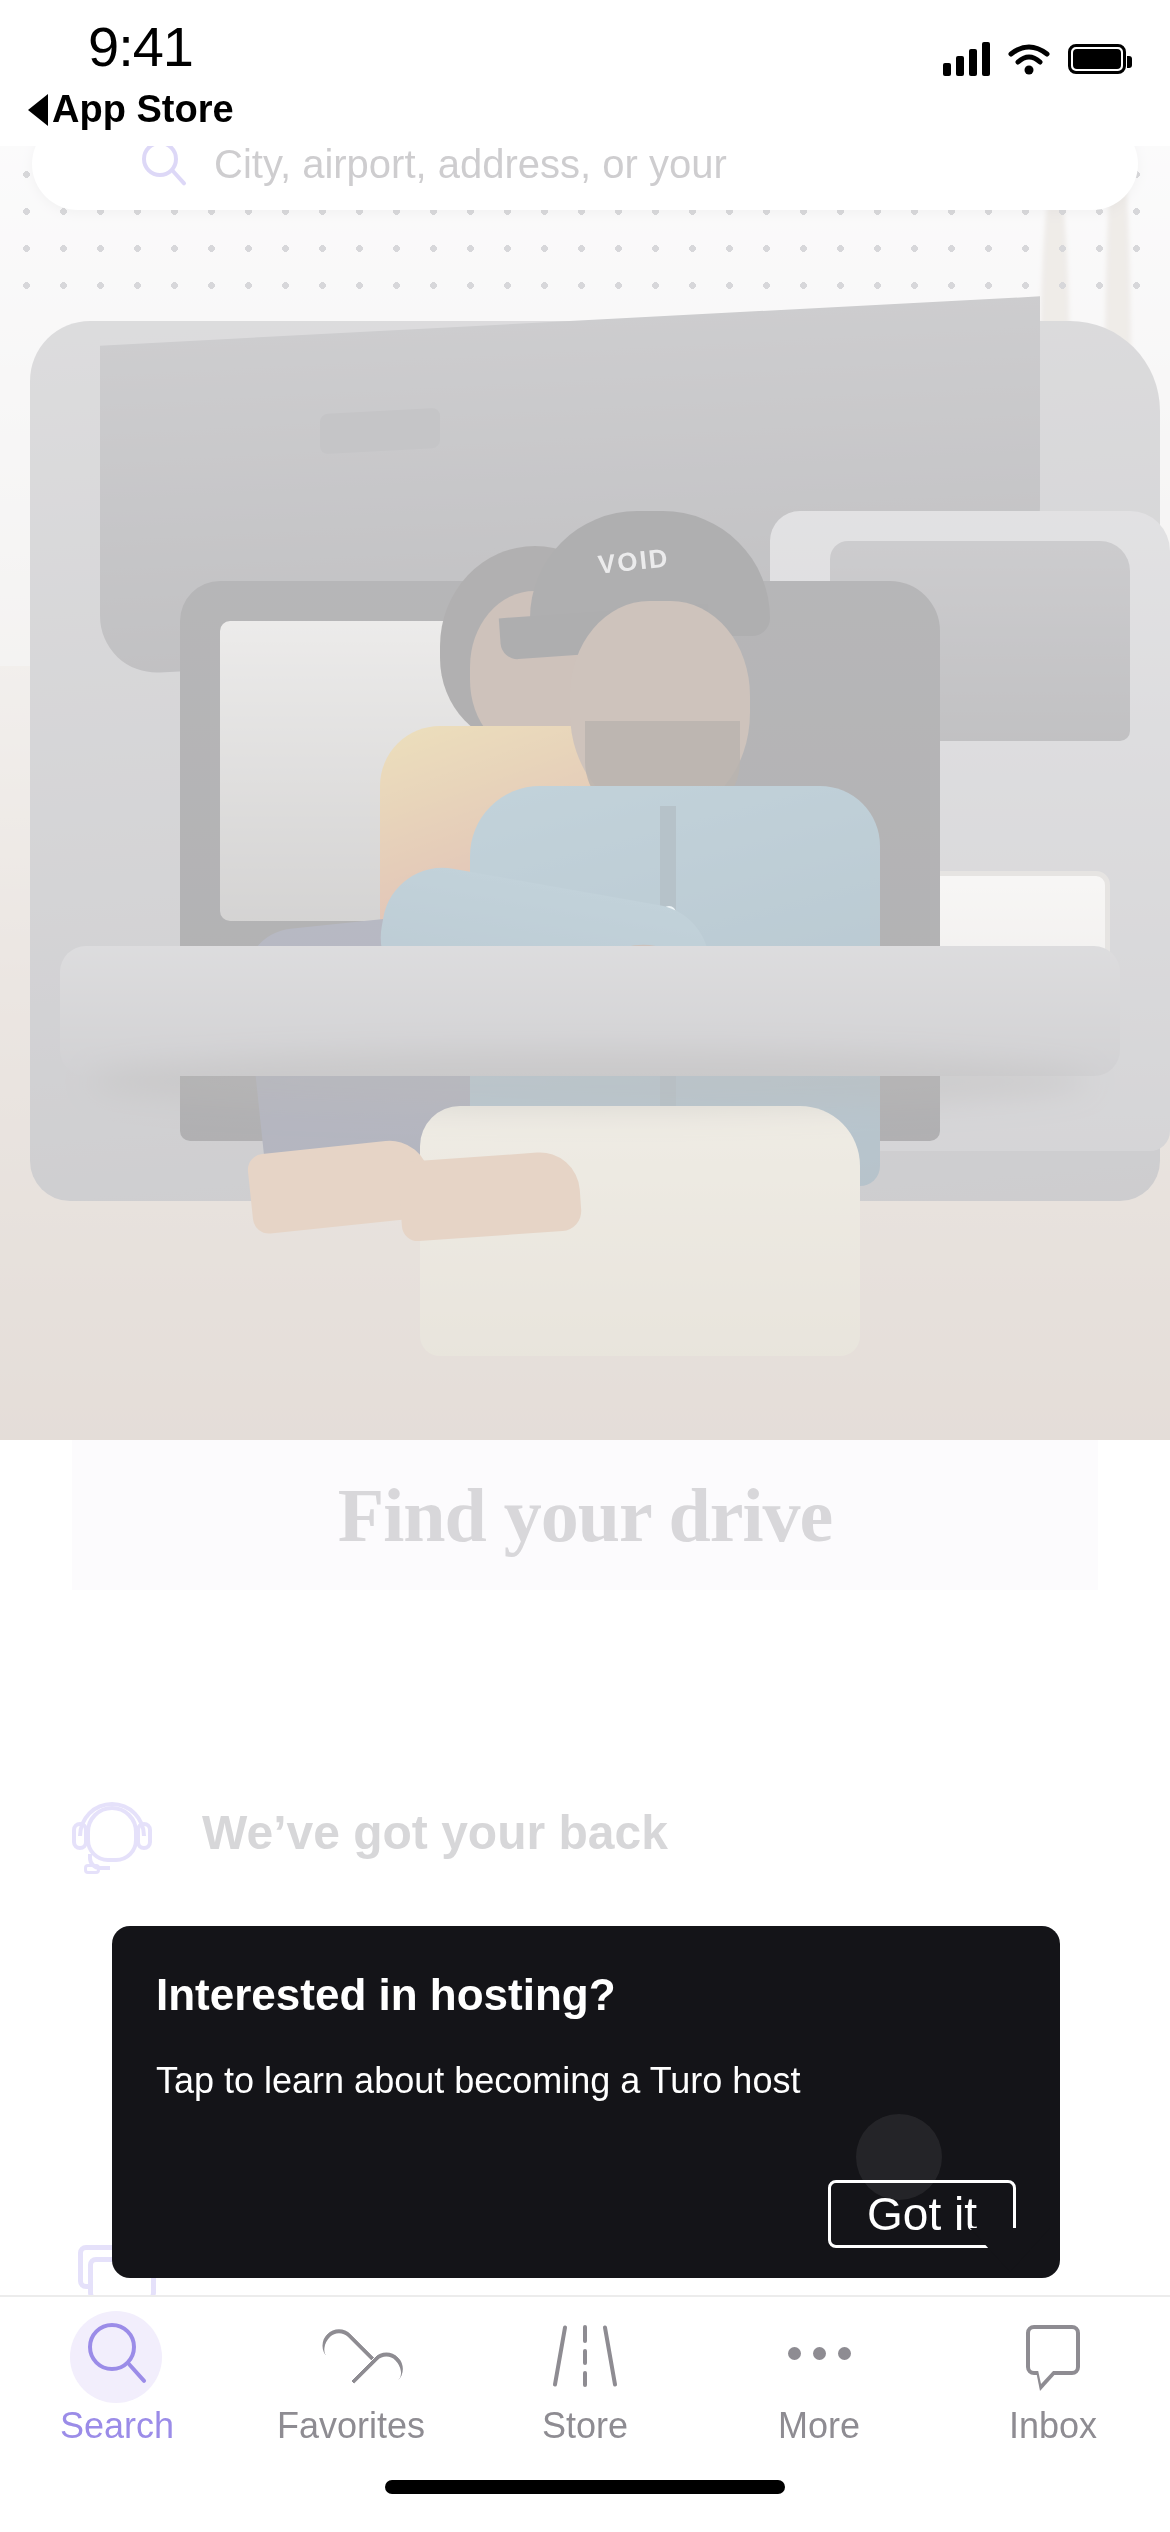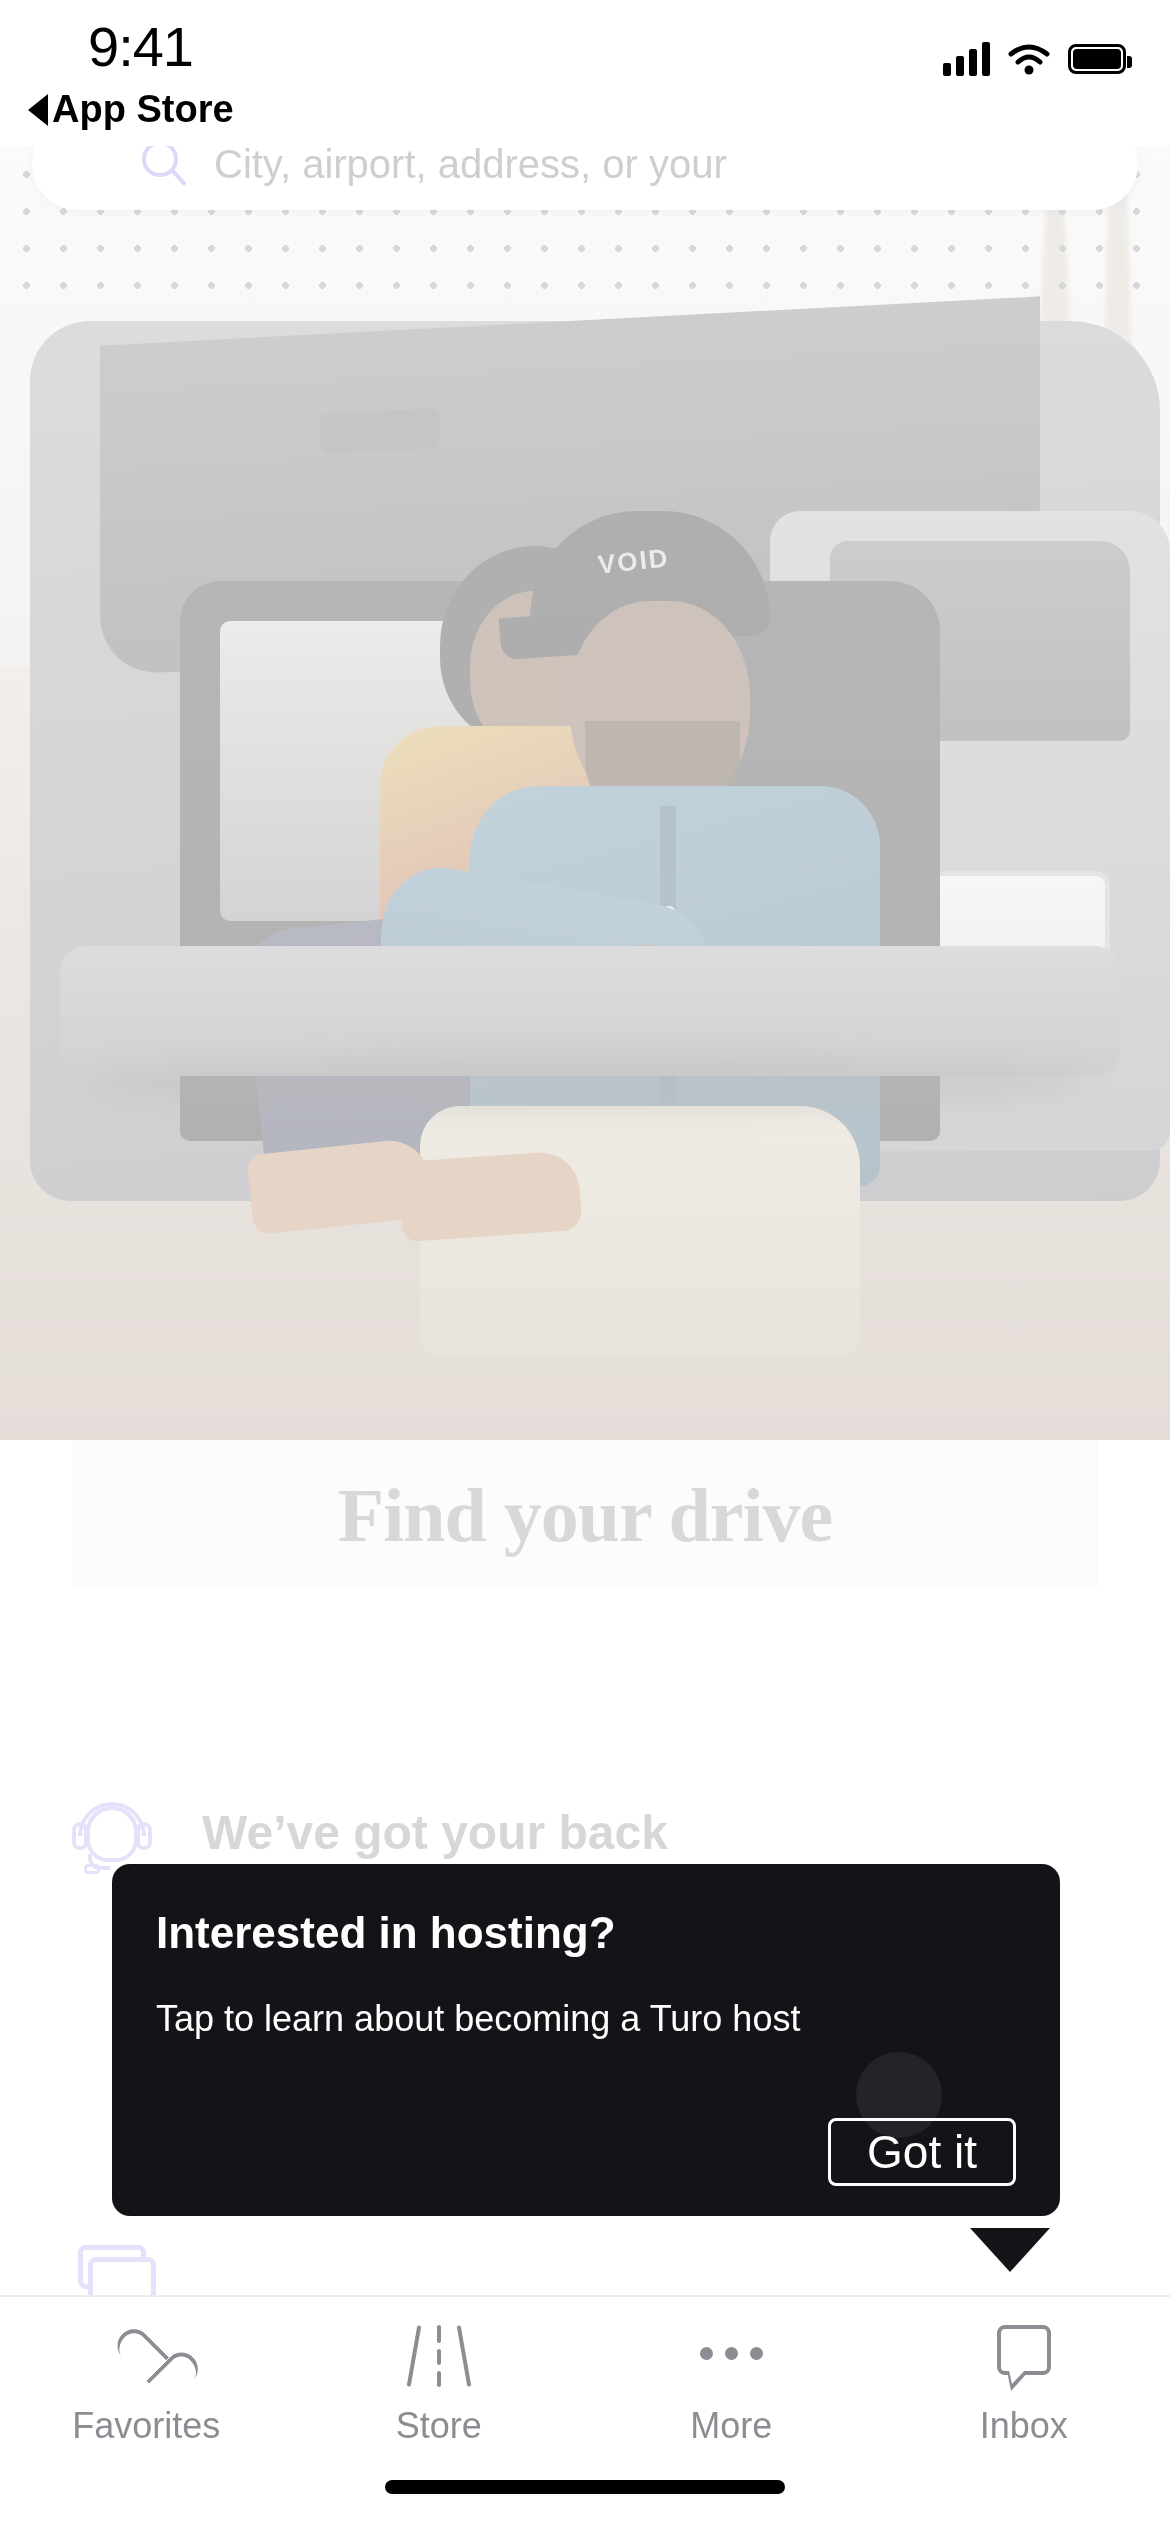--- a/index.html
+++ b/index.html
@@ -298,21 +298,21 @@
 
   
   .scrim{
     position:absolute; left:0; top:146px; width:1170px; height:2386px;
     background:rgba(255,255,255,.66);
     z-index:20;
   }
 
   
   .tooltip{
-    position:absolute; left:112px; top:1864px; width:948px; height:352px;
+    position:absolute; left:112px; top:1926px; width:948px; height:352px;
     background:#141418; border-radius:18px; z-index:30;
     padding:44px 44px 0 44px;
   }
   .tt-title{
     font-size:44px; font-weight:700; color:#fff; margin-bottom:40px;
   }
   .tt-body{
     font-size:36px; color:#fff; font-weight:400;
   }
   .tt-arrow{
@@ -521,20 +521,28 @@
       <circle cx="21" cy="27" r="4.5" fill="#000"></circle>
     </svg>
     <span class="batt">
         <span></span>
       </span>
   </div>
 </div>
 
 <div class="tabbar">
   <div class="tabs">
+    <div class="tab active">
+      <span class="tab-ic ti-mag">
+        <span class="tab-hl"></span>
+          <span class="c"></span>
+          <span class="h"></span>
+      </span>
+      <span class="tab-lb">Search</span>
+    </div>
     <div class="tab">
       <span class="tab-ic">
           <span class="ti-heart"></span>
         </span>
       <span class="tab-lb">Favorites</span>
     </div>
     <div class="tab">
       <span class="tab-ic ti-road">
         <i class="l"></i>
           <i class="r"></i>

